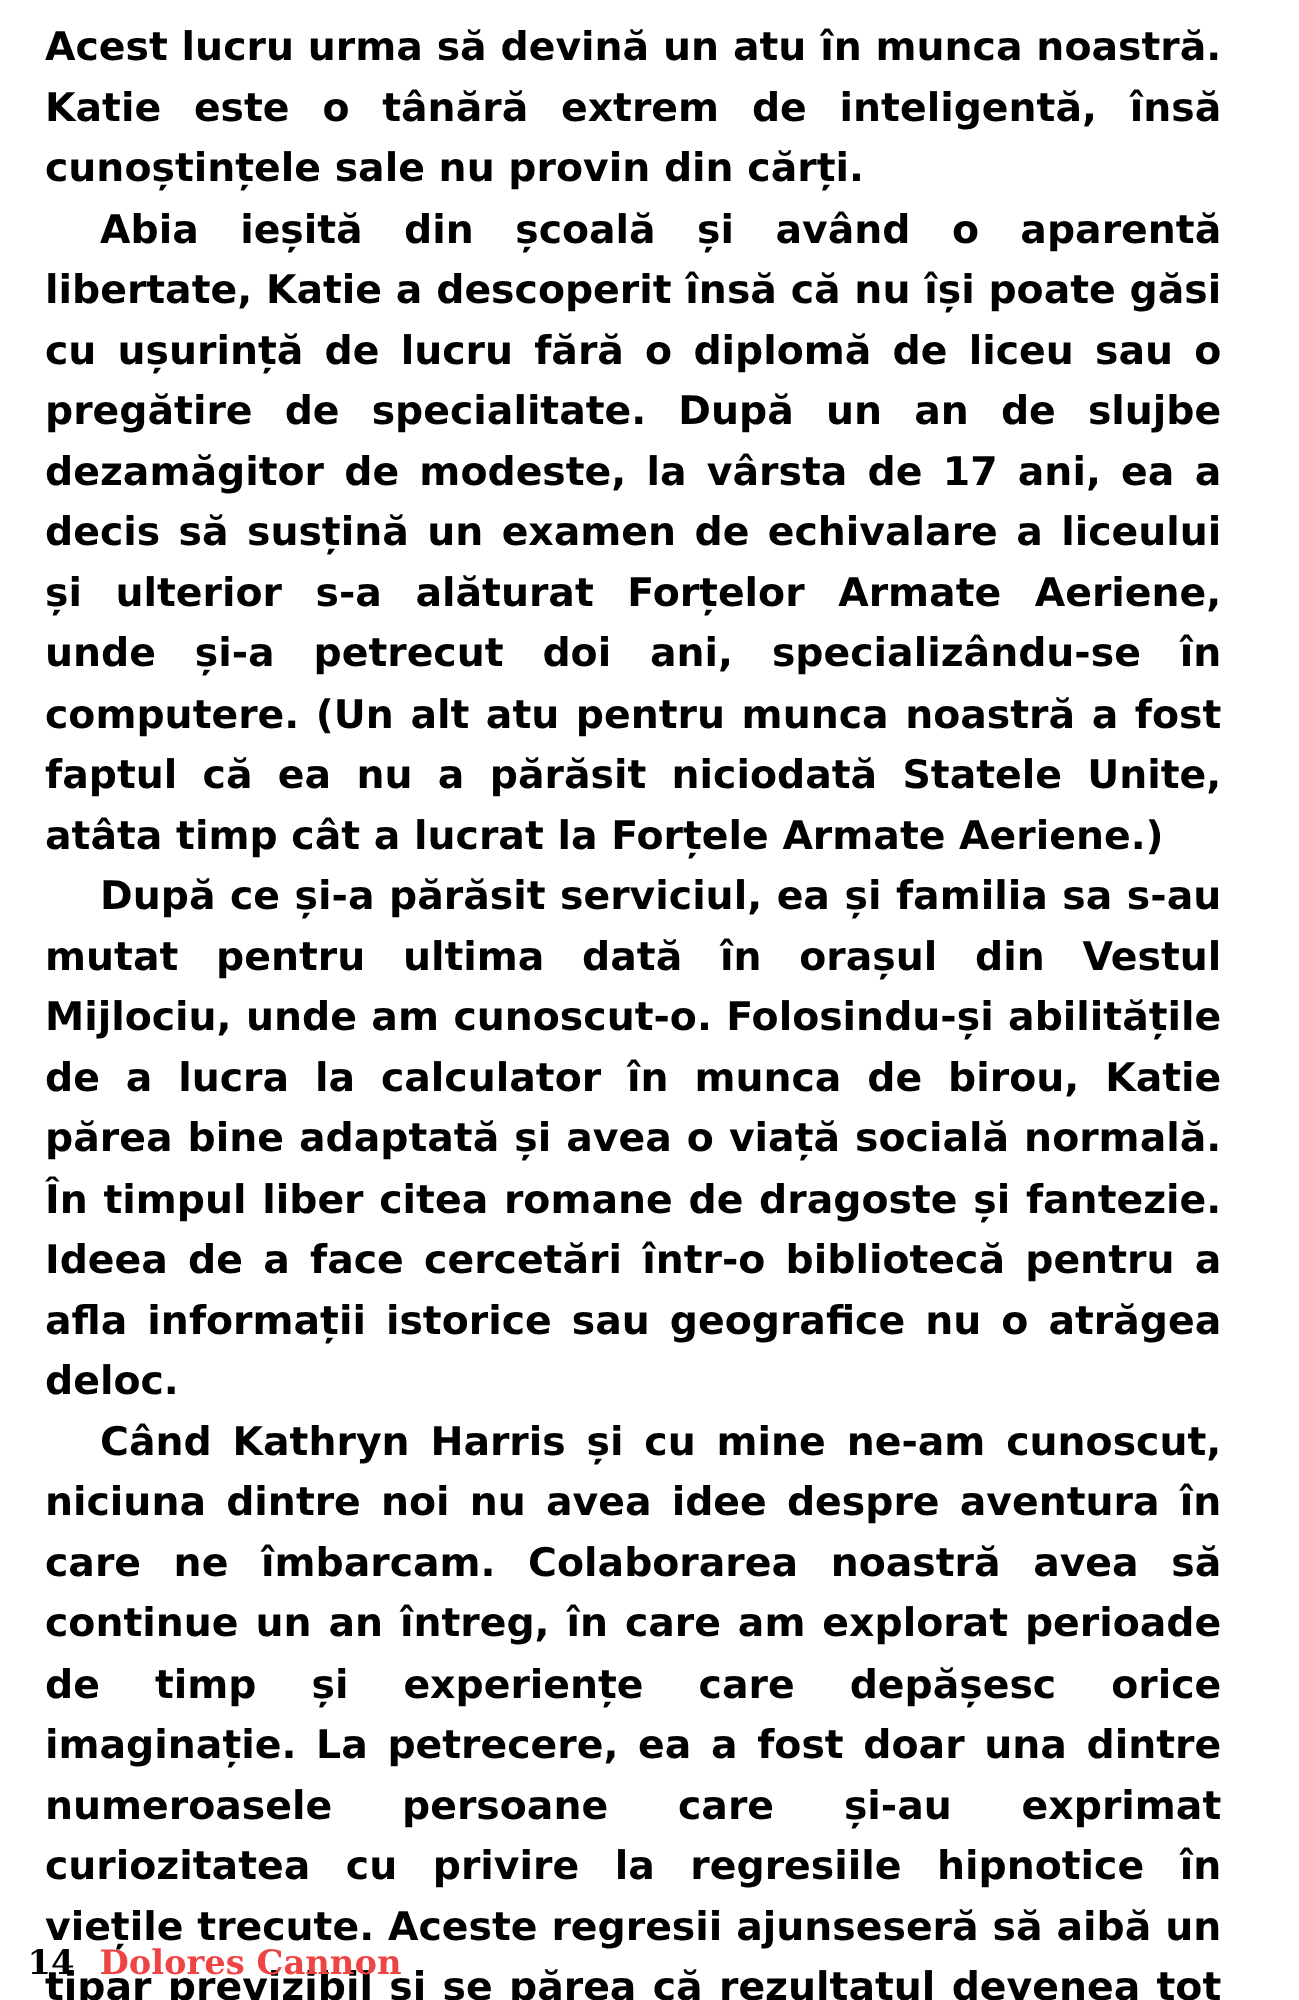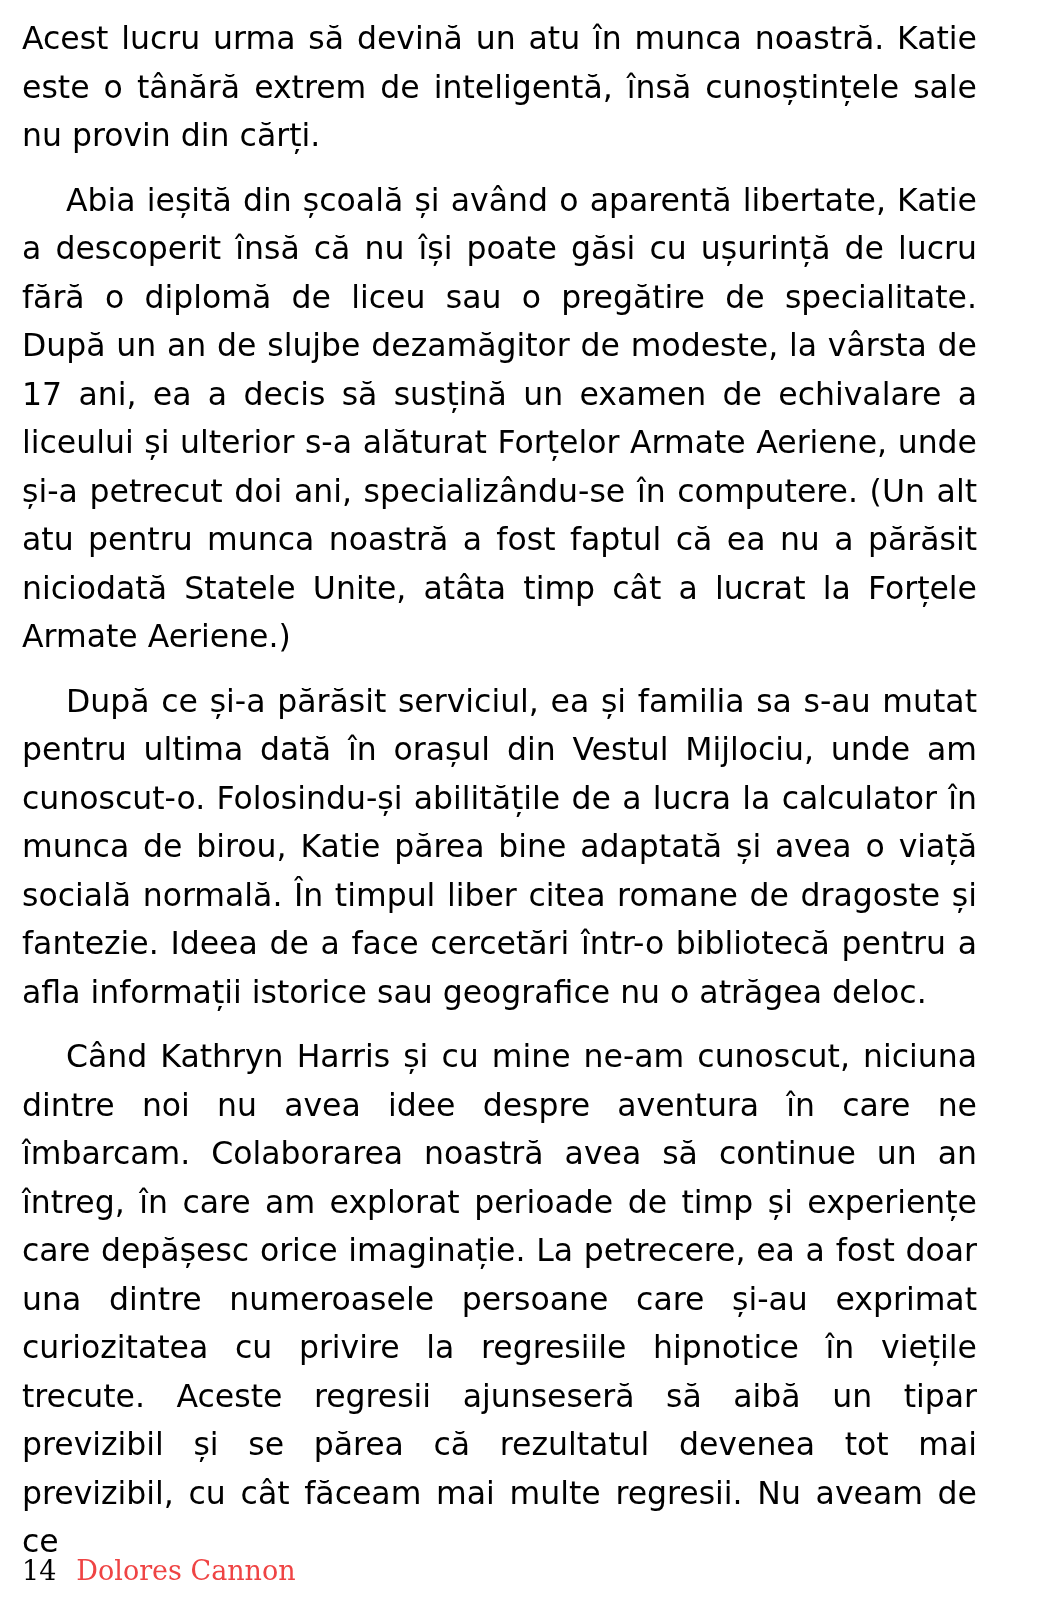--- a/index.html
+++ b/index.html
@@ -12,37 +12,37 @@
     height: 1600px;
     font-family: "DejaVu Sans", sans-serif;
     color: #000000;
     overflow: hidden;
   }
   .page {
     position: relative;
     width: 1039px;
     height: 1600px;
     box-sizing: border-box;
-    padding: 14px 62px 0 22px;
+    padding: 14px 62px 0 36px;
+    font-weight: bold;
   }
   .body-text {
     font-size: 31.5px;
     line-height: 48.5px;
     text-align: justify;
     text-justify: inter-word;
     letter-spacing: 0px;
     word-spacing: 0px;
     hyphens: manual;
   }
   .body-text p {
     margin: 0;
   }
   .body-text p.indent {
     text-indent: 44px;
-    margin-top: 16px;
   }
   .footer {
     position: absolute;
     left: 22px;
     bottom: 14px;
     display: flex;
     align-items: flex-start;
     gap: 20px;
   }
   .footer .page-number {

